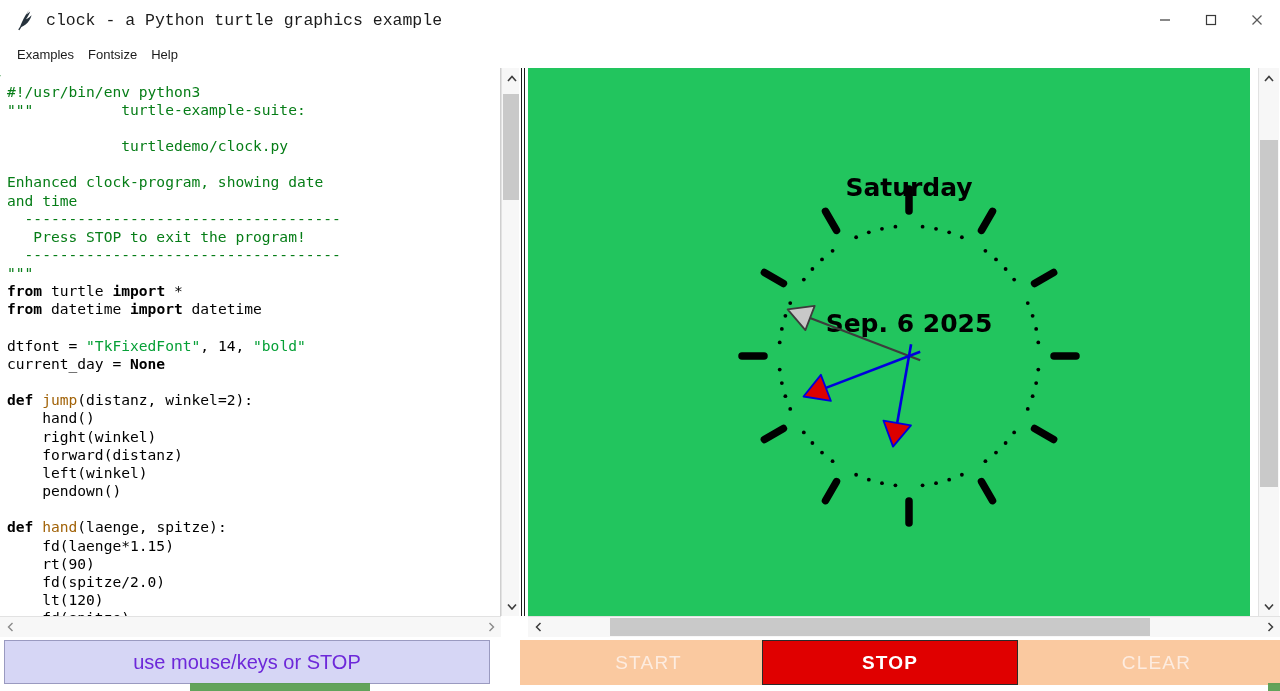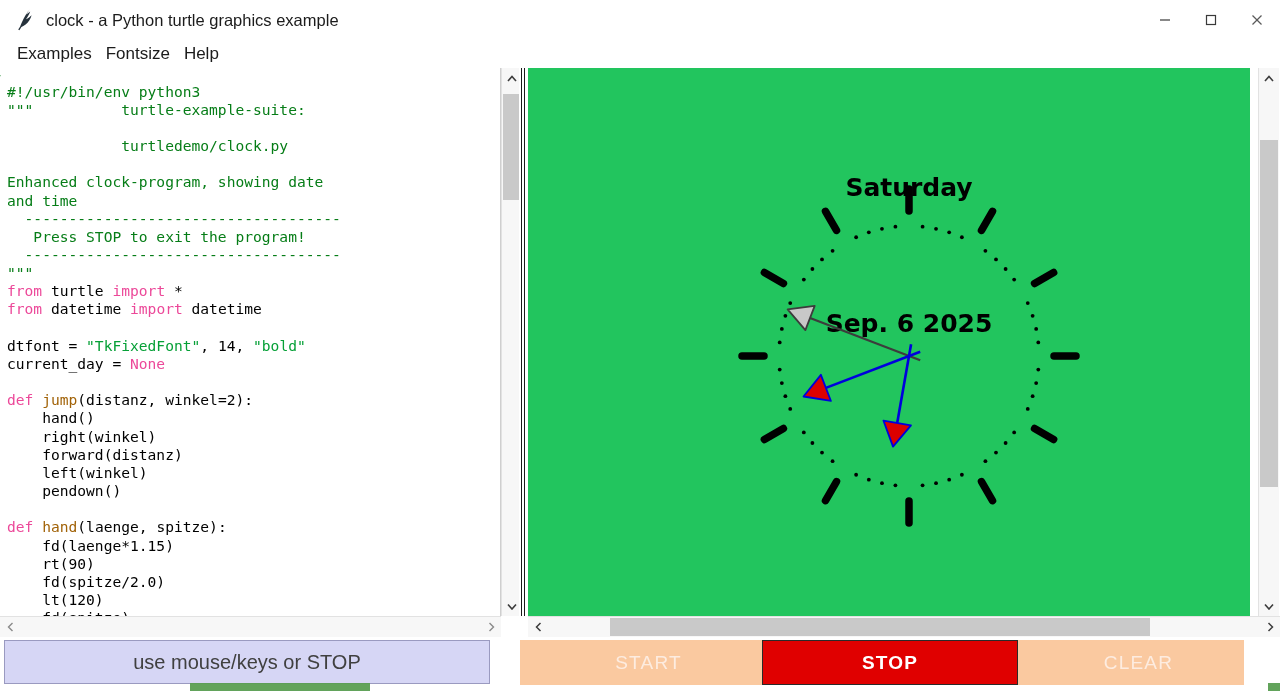--- a/index.html
+++ b/index.html
@@ -24,21 +24,21 @@
     display: flex; align-items: center;
   }
   .title-icon {
     width: 28px; height: 28px;
     margin-left: 12px; margin-right: 6px;
     display: flex; align-items: center; justify-content: center;
   }
   .title-text {
     font-size: 16.5px;
     color: #1b1b1b;
-    font-family: Liberation Sans, sans-serif;
+    font-family: Liberation Mono, monospace;
     white-space: nowrap;
   }
   .win-controls {
     position: absolute; right: 0; top: 0;
     height: 40px; display: flex;
   }
   .win-btn {
     width: 46px; height: 40px;
     display: flex; align-items: center; justify-content: center;
     cursor: default;
@@ -47,21 +47,21 @@
   
   .menubar {
     position: absolute; left: 0; top: 40px;
     width: 1280px; height: 28px;
     background: #ffffff;
     display: flex; align-items: center;
     padding-left: 10px;
     box-sizing: border-box;
   }
   .menu-item {
-    font-size: 17px;
+    font-size: 13px;
     color: #1b1b1b;
     padding: 2px 7px;
     cursor: default;
     white-space: nowrap;
   }
 
   
   .main {
     position: absolute; left: 0; top: 68px;
     width: 1280px; height: 623px;
@@ -80,21 +80,21 @@
     left: 7px; top: 0px;
     font-family: "DejaVu Sans Mono", "Liberation Mono", monospace;
     font-size: 14.6px;
     line-height: 18.15px;
     white-space: pre;
     color: #000000;
     letter-spacing: 0px;
   }
   .tok-com  { color: #067d17; }   
   .tok-str  { color: #06a037; }   
-  .tok-kw   { color: #ec4899; }   
+  .tok-kw   { color: #000000; font-weight: bold; }   
   .tok-def  { color: #a16207; }   
   .tok-plain{ color: #000000; }
 
   
   .gutter-ghost {
     position: absolute; left: -8px; top: 0;
     font-family: "DejaVu Sans Mono", "Liberation Mono", monospace;
     font-size: 14.6px; line-height: 18.15px;
     white-space: pre; color: #555;
     opacity: 0.55;
@@ -165,21 +165,21 @@
   
   .statusbar {
     position: absolute; left: 4px; top: 640px;
     width: 486px; height: 44px;
     background: #d6d6f5;
     border: 1px solid #9a9ac0;
     box-sizing: border-box;
     display: flex; align-items: center; justify-content: center;
   }
   .status-text {
-    color: #404040;
+    color: #6d28d9;
     font-size: 20px;
     font-family: "Liberation Sans", sans-serif;
     white-space: nowrap;
   }
 
   
   .btn-row {
     position: absolute; left: 520px; top: 640px;
     width: 760px; height: 45px;
     display: flex;
@@ -200,21 +200,21 @@
     padding-left: 15px;
   }
   .tbtn.active {
     background: #e00000;
     color: #ffffff;
     font-weight: bold;
     border: 1px solid #2a2a2a;
   }
   .btn-start { width: 242px; }
   .btn-stop  { width: 256px; }
-  .btn-clear { width: 226px; }
+  .btn-clear { width: 262px; }
   .green-blob {
     position: absolute;
     background: #5a9e52;
     opacity: 0.95;
   }
 </style>
 </head>
 <body>
 
 <div id="app">

